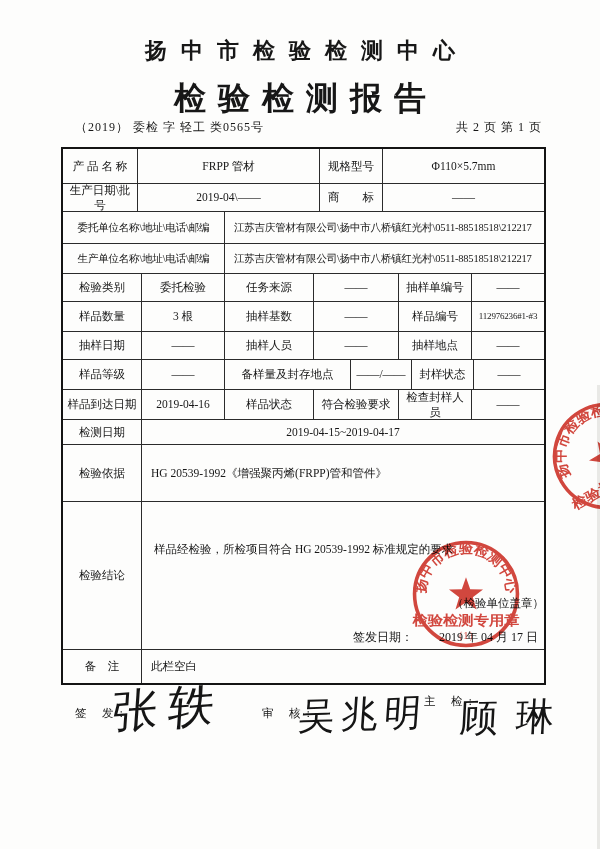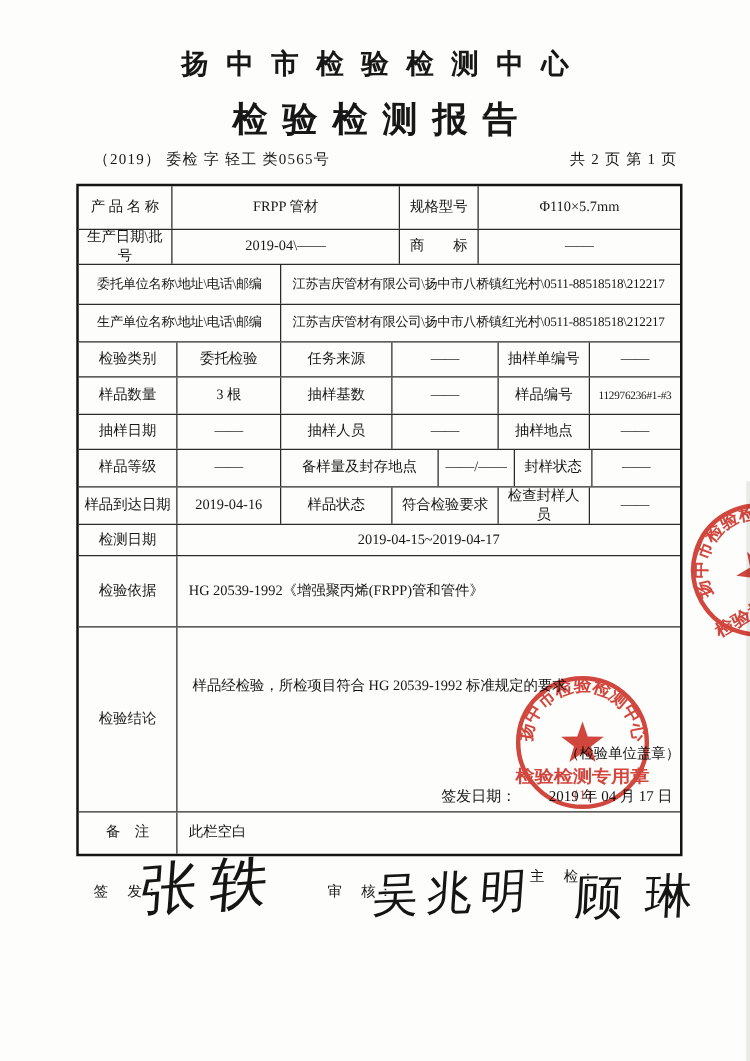--- a/index.html
+++ b/index.html
@@ -4,21 +4,21 @@
 <style>
   html,body{margin:0;padding:0;background:#ffffff;}
   .page{
     position:relative;width:600px;height:849px;background:#fdfdfc;overflow:hidden;
     font-family:"Liberation Serif","DejaVu Serif",serif;color:#171717;
   }
   .scan-edge{position:absolute;right:0;top:385px;bottom:0;width:3px;background:#e9e9e6;}
   .org-title{position:absolute;top:36px;left:0;right:0;text-align:center;
     font-size:22px;font-weight:700;letter-spacing:14px;text-indent:14px;}
   .report-title{position:absolute;top:77px;left:0;right:0;text-align:center;
-    font-size:28px;font-weight:700;letter-spacing:12px;text-indent:12px;}
+    font-size:32px;font-weight:700;letter-spacing:12px;text-indent:12px;}
   .ref-line{position:absolute;top:119px;left:75px;right:58px;display:flex;
     justify-content:space-between;font-size:12px;letter-spacing:1px;}
   .report-table{position:absolute;left:61px;top:147px;width:485px;
     border:2px solid #141414;display:flex;flex-direction:column;box-sizing:border-box;}
   .trow{display:flex;border-top:1px solid #2b2b2b;box-sizing:border-box;}
   .trow:first-child{border-top:none;}
   .cell{border-left:1px solid #2b2b2b;box-sizing:border-box;display:flex;align-items:center;
     justify-content:center;font-size:11.5px;text-align:center;padding:0 2px;line-height:1.25;}
   .cell:first-child{border-left:none;}
   .left{justify-content:flex-start;text-align:right;padding-left:9px;}

